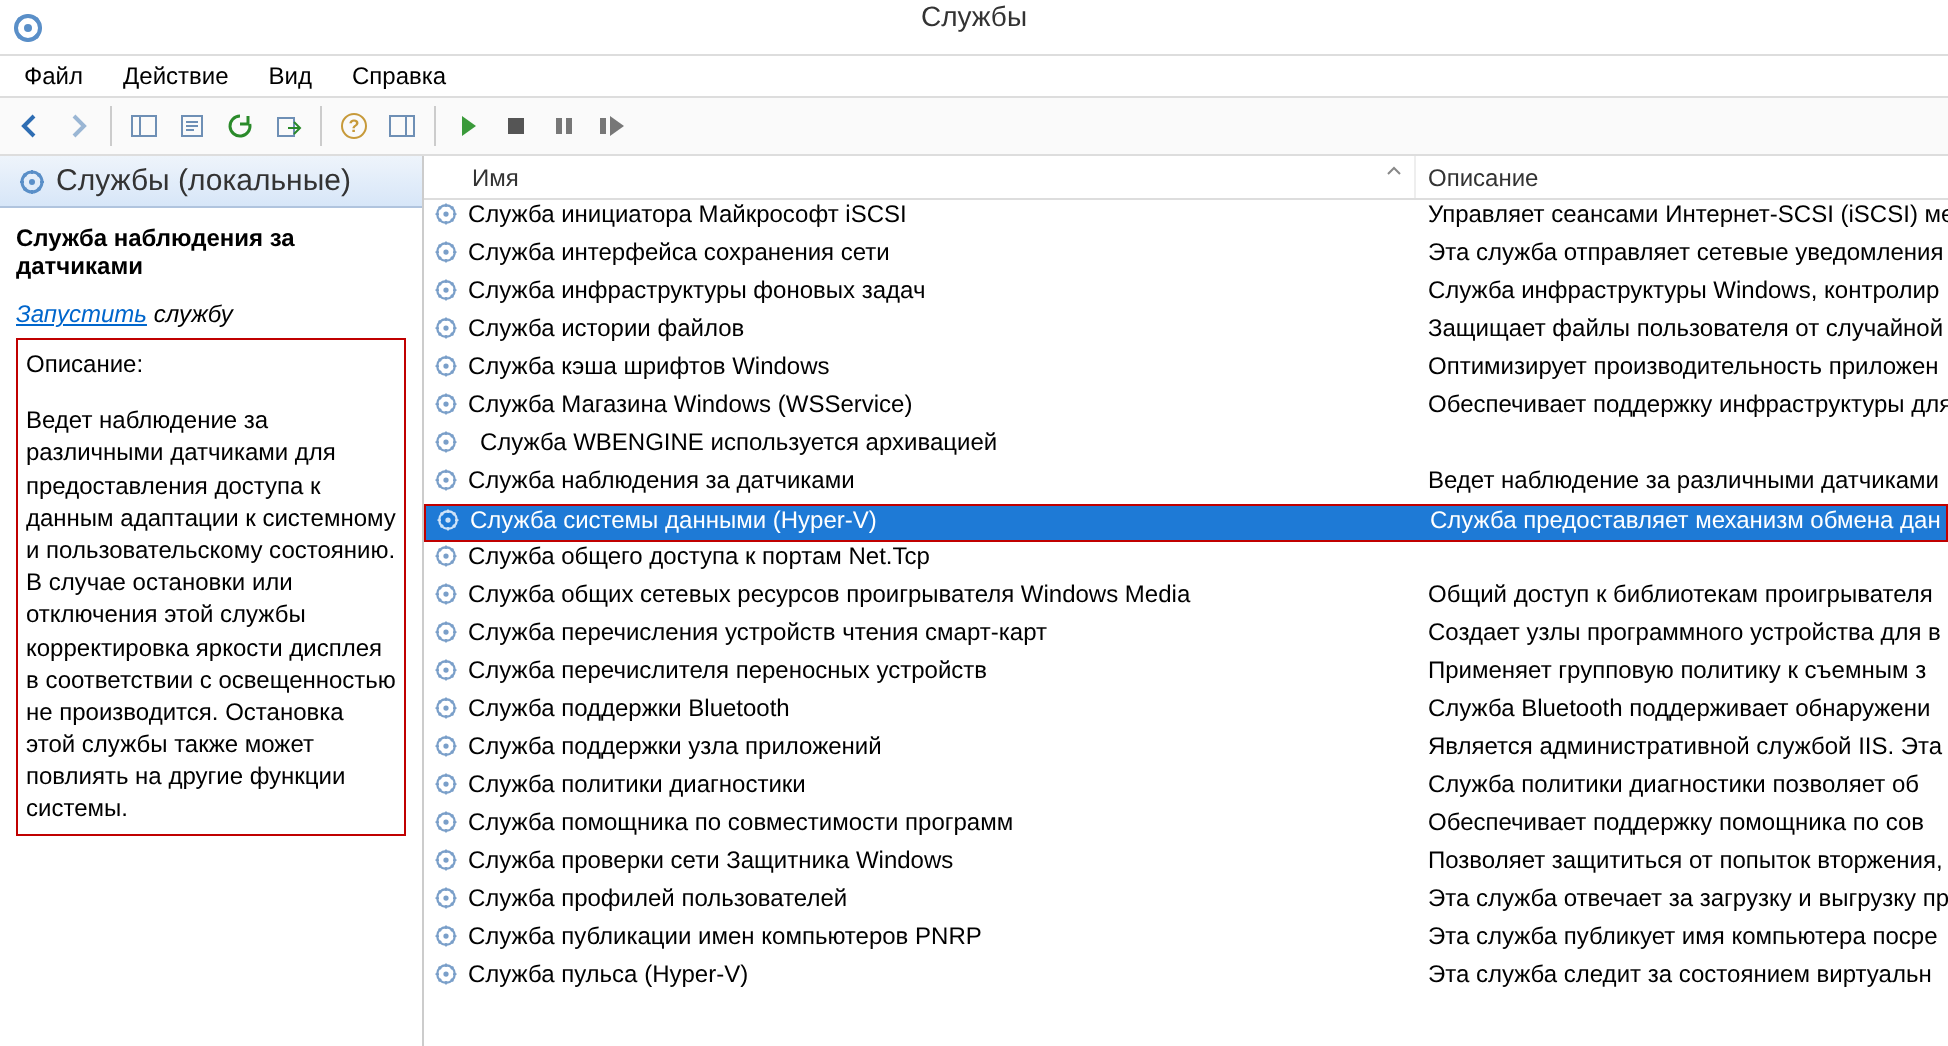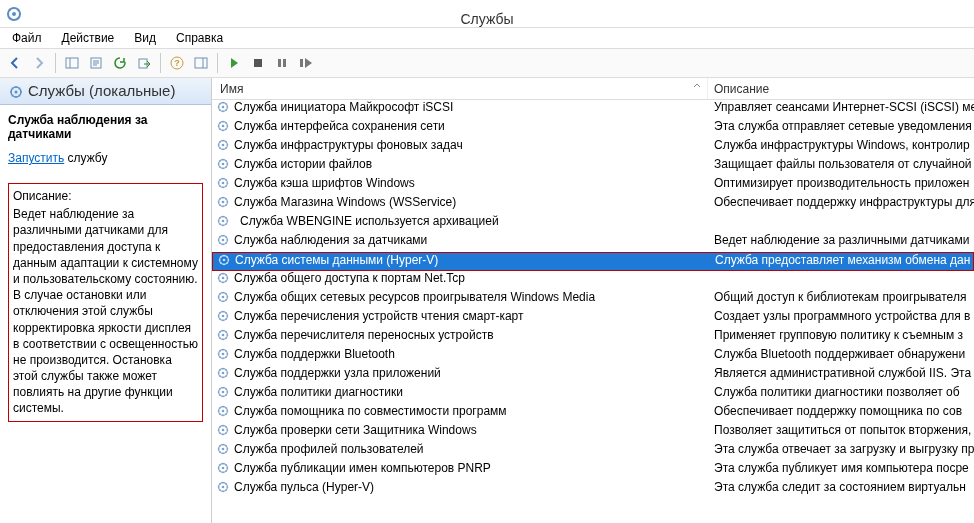--- a/index.html
+++ b/index.html
@@ -1,36 +1,36 @@
 <!DOCTYPE html>
 <html><head>
 <meta charset="utf-8">
 <style>
   * { margin: 0; padding: 0; box-sizing: border-box; }
   body { font-family: "Segoe UI", Tahoma, sans-serif; font-size: 12px; background: #fff; color: #000; width: 974px; height: 523px; overflow: hidden; }
-  .titlebar { height: 28px; display: flex; align-items: flex-end; justify-content: center; border-bottom: 1px solid #ddd; position: relative; }
+  .titlebar { height: 28px; display: flex; align-items: flex-start; justify-content: center; border-bottom: 1px solid #ddd; position: relative; }
   .titlebar .icon { position: absolute; left: 6px; top: 6px; }
   .titlebar .title { font-size: 14px; color: #333; }
   .menubar { height: 20px; display: flex; align-items: center; padding: 0 4px; gap: 4px; }
   .menubar .item { padding: 1px 8px; cursor: default; }
   .toolbar { height: 30px; display: flex; align-items: center; padding: 0 4px; gap: 2px; border-top: 1px solid #ddd; border-bottom: 1px solid #ddd; background: #fafafa; }
   .toolbar .btn { width: 22px; height: 22px; display: flex; align-items: center; justify-content: center; border: 1px solid transparent; cursor: default; }
   .toolbar .sep { width: 1px; height: 20px; background: #ccc; margin: 0 3px; }
   .body { display: flex; height: calc(100% - 78px); }
   .left { width: 212px; border-right: 1px solid #ccc; display: flex; flex-direction: column; }
   .left-header { background: linear-gradient(#eef4fb, #d7e6f8); padding: 4px 8px; font-size: 15px; color: #333; border-bottom: 1px solid #b0c4de; }
   .left-body { padding: 8px; font-size: 12px; }
   .left-body .sel-title { font-weight: bold; margin-bottom: 10px; }
-  .left-body .action { margin-bottom: 18px; }
+  .left-body .action { margin-bottom: 5px; font-style: italic; }
   .left-body .action a { color: #0066cc; text-decoration: underline; }
   .left-body .desc-box { border: 1px solid #c00000; padding: 4px; line-height: 1.35; }
-  .left-body .desc-box .lbl { margin-bottom: 2px; }
+  .left-body .desc-box .lbl { margin-bottom: 12px; }
   .right { flex: 1; overflow: hidden; position: relative; }
   .cols { display: flex; border-bottom: 1px solid #ddd; background: #fff; height: 22px; align-items: center; font-size: 12px; color: #333; }
-  .col-name { width: 496px; padding-left: 8px; border-right: 1px solid #eee; position: relative; height: 100%; display: flex; align-items: center; }
+  .col-name { width: 496px; padding-left: 24px; border-right: 1px solid #eee; position: relative; height: 100%; display: flex; align-items: center; }
   .col-name .sort { position: absolute; right: 6px; top: 4px; }
   .col-desc { flex: 1; padding-left: 6px; }
   .list { overflow-y: auto; height: calc(100% - 22px); }
   .row { display: flex; height: 19px; font-size: 12px; white-space: nowrap; }
   .row .ic { width: 22px; display: flex; justify-content: center; }
   .row .nm { width: 474px; overflow: hidden; text-overflow: ellipsis; padding-right: 4px; }
   .row .ds { flex: 1; overflow: hidden; text-overflow: clip; padding-left: 6px; }
   .row.selected { background: #1e7ad6; color: #fff; border: 1px solid #c00000; }
   .row.selected .nm, .row.selected .ds { color: #fff; }
   svg { display: block; }

